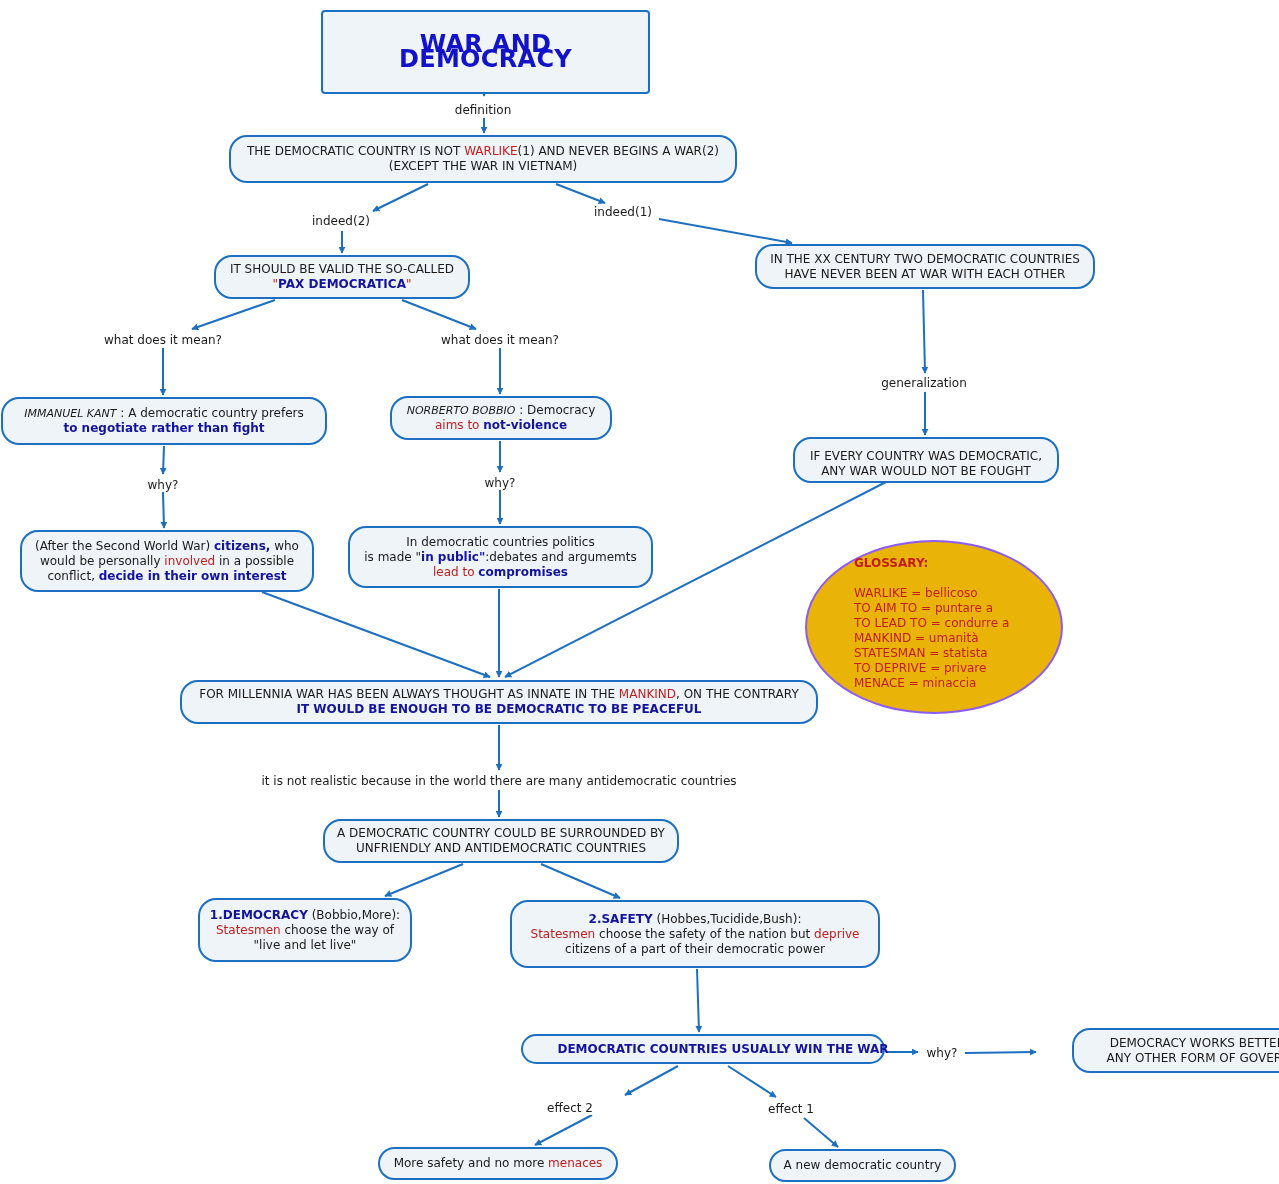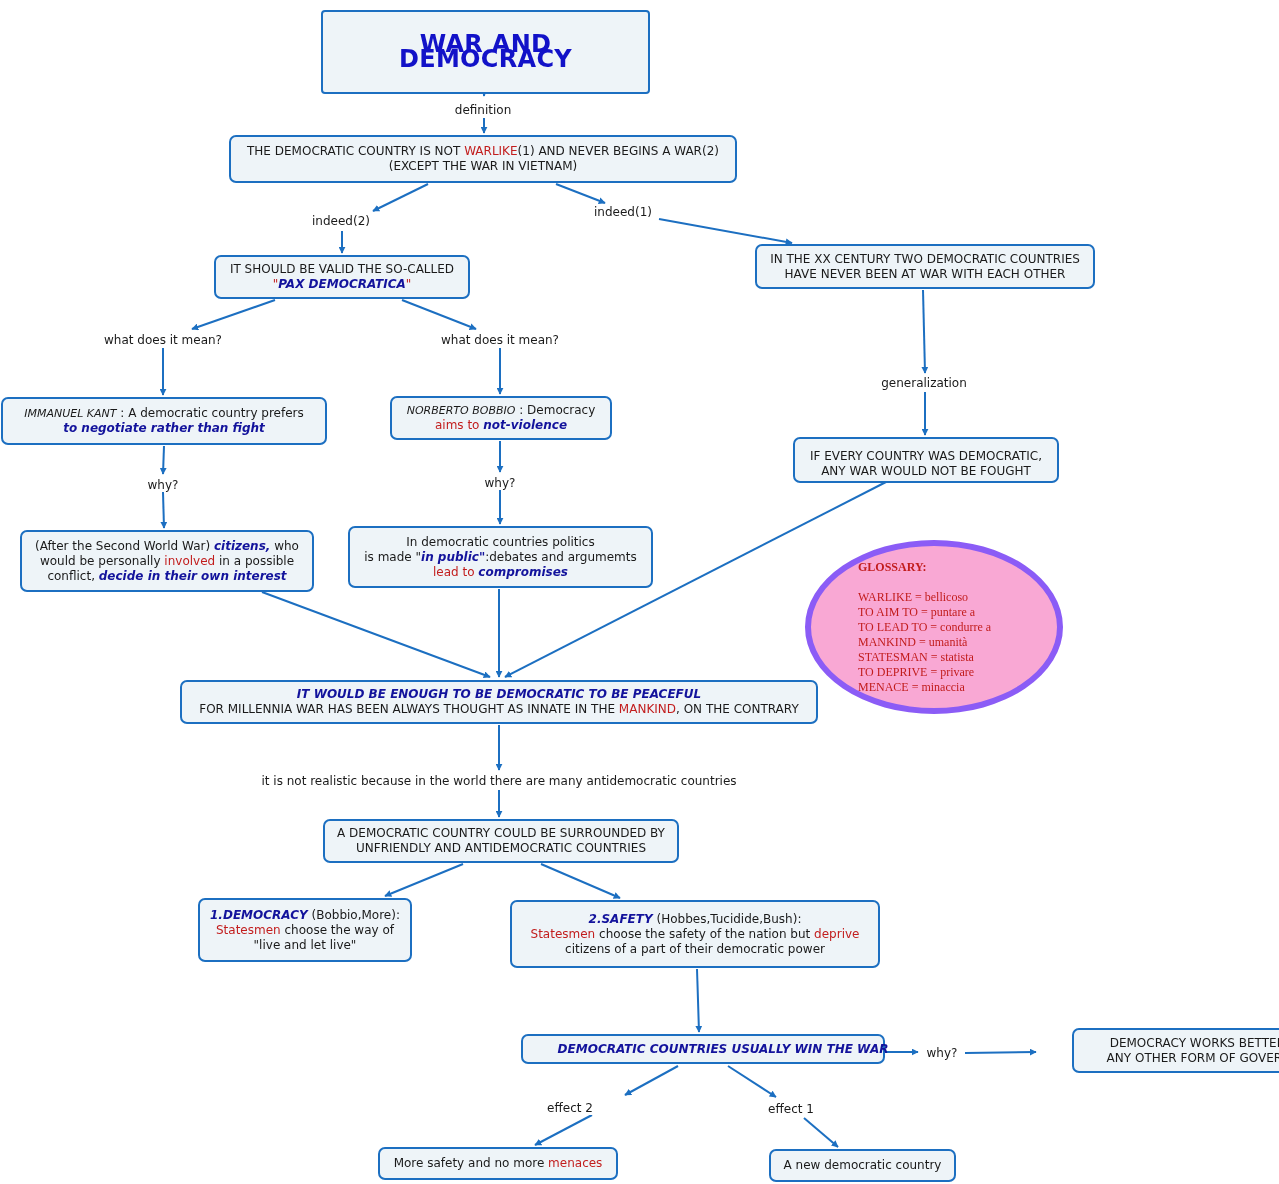--- a/index.html
+++ b/index.html
@@ -1,32 +1,32 @@
 <!DOCTYPE html>
 <html><head>
 <meta charset="utf-8">
 <style>
   html, body { margin:0; padding:0; background:#ffffff; }
   body { width:1279px; height:1184px; position:relative; overflow:hidden;
          font-family:"DejaVu Sans", "Liberation Sans", sans-serif; color:#1a1a1a; }
   #edges { position:absolute; left:0; top:0; width:1279px; height:1184px; pointer-events:none; }
   .node { position:absolute; box-sizing:border-box; background:#eef4f8;
-          border:2px solid #1c6fc1; border-radius:7px; text-align:center;
+          border:2px solid #1c6fc1; border-radius:18px; text-align:center;
           font-size:12px; line-height:15px; display:flex; flex-direction:column;
           justify-content:center; align-items:center; padding:2px 6px; }
   .node .line { white-space:nowrap; display:block; }
   .title { font-size:24px; font-weight:bold; color:#1212c8; letter-spacing:0.3px; }
   .label { position:absolute; font-size:12px; line-height:14px; white-space:nowrap;
            background:#fff; padding:0 2px; transform:translateX(-50%); color:#1a1a1a; }
   .red { color:#c21d1d; }
-  .blue { color:#13139c; font-weight:bold;font-style:italic; }
+  .blue { color:#13139c; font-weight:bold; }
   .it { font-style:italic; font-size:11px; }
   .glossary { position:absolute; left:805px; top:540px; width:258px; height:174px;
-              box-sizing:border-box; border:6px solid #8b5cf6; border-radius:50%;
-              background:#f9a8d4; color:#c21d1d; font-size:12px; line-height:15px;font-family:Liberation Serif, serif; }
+              box-sizing:border-box; border:2px solid #8b5cf6; border-radius:50%;
+              background:#eab308; color:#c21d1d; font-size:12px; line-height:15px; }
   .glossary .inner { position:absolute; left:47px; top:14px; }
   .glossary .gtitle { font-weight:bold; margin-bottom:15px; }
 </style>
 </head>
 <body>
 
 <svg id="edges" xmlns="http://www.w3.org/2000/svg">
   <defs>
     <marker id="arr" viewBox="0 0 10 10" refX="9" refY="5" markerWidth="7" markerHeight="7" orient="auto-start-reverse" markerUnits="userSpaceOnUse">
       <path d="M0,0 L10,5 L0,10 z" fill="#1c6fc1"></path>
@@ -117,22 +117,22 @@
     <div>TO AIM TO = puntare a</div>
     <div>TO LEAD TO = condurre a</div>
     <div>MANKIND = umanità</div>
     <div>STATESMAN = statista</div>
     <div>TO DEPRIVE = privare</div>
     <div>MENACE = minaccia</div>
   </div>
 </div>
 
 <div class="node" style="left:180px;top:680px;width:638px;height:44px;">
+  <span class="line"><span>FOR MILLENNIA WAR HAS BEEN ALWAYS THOUGHT AS INNATE IN THE </span><span class="red">MANKIND</span><span>, ON THE CONTRARY</span></span>
   <span class="line blue">IT WOULD BE ENOUGH TO BE DEMOCRATIC TO BE PEACEFUL</span>
-  <span class="line"><span>FOR MILLENNIA WAR HAS BEEN ALWAYS THOUGHT AS INNATE IN THE </span><span class="red">MANKIND</span><span>, ON THE CONTRARY</span></span>
 </div>
 
 <div class="node" style="left:323px;top:819px;width:356px;height:44px;">
   <span class="line">A DEMOCRATIC COUNTRY COULD BE SURROUNDED BY</span>
   <span class="line">UNFRIENDLY AND ANTIDEMOCRATIC COUNTRIES</span>
 </div>
 
 <div class="node" style="left:198px;top:898px;width:214px;height:64px;">
   <span class="line"><span class="blue">1.DEMOCRACY</span><span> (Bobbio,More):</span></span>
   <span class="line"><span class="red">Statesmen</span><span> choose the way of</span></span>

